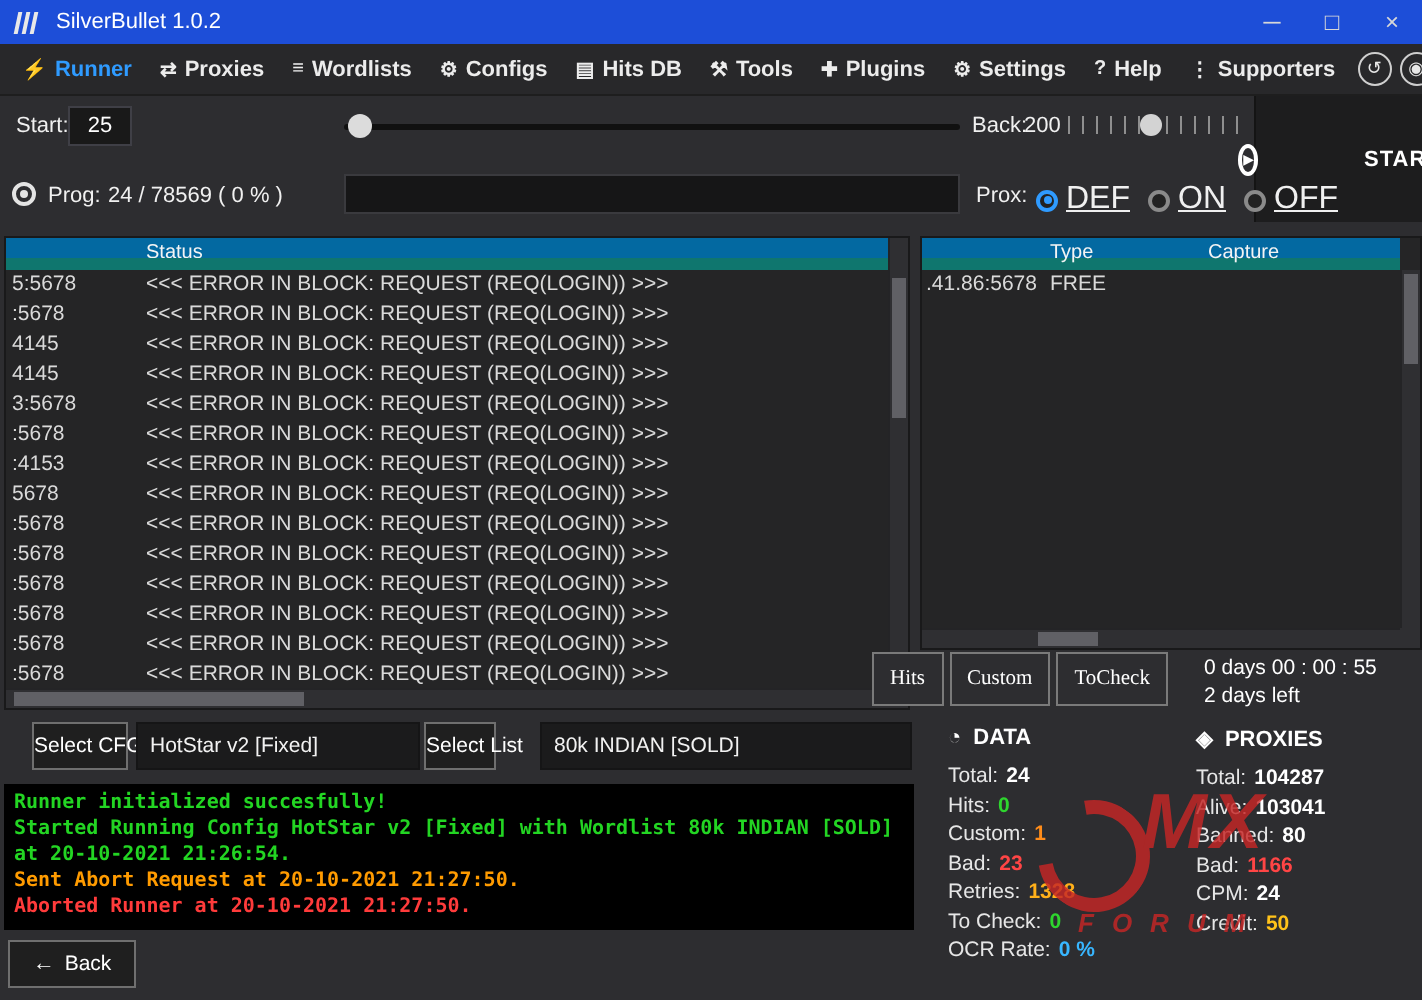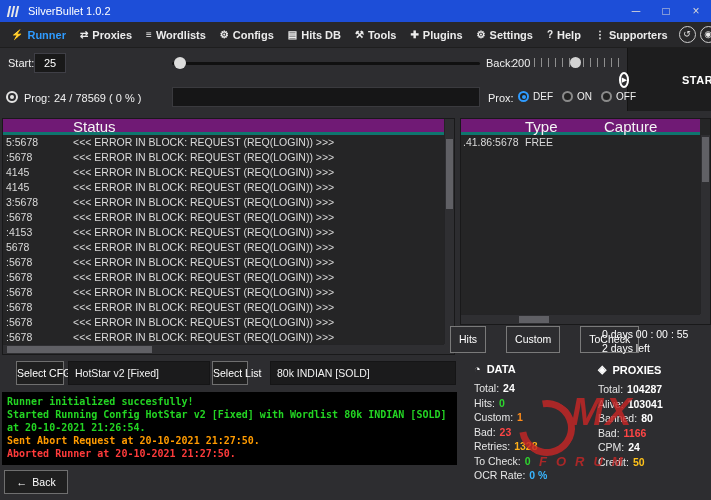--- a/index.html
+++ b/index.html
@@ -41,45 +41,45 @@
   .play-circle { width:16px; height:16px; border:2px solid #fff; border-radius:50%; display:flex; align-items:center; justify-content:center; }
   .play-tri { font-size:7px; color:#fff; margin-left:1px; }
   .start-text { font-size:11px; font-weight:bold; color:#fff; letter-spacing:.5px;margin-left:47px; }
   .prog-icon { position:absolute; left:6px; top:43px; width:12px; height:12px; border:2px solid #e4e4e4; border-radius:50%; }
   .prog-icon::after { content:""; position:absolute; left:2px; top:2px; width:4px; height:4px; border-radius:50%; background:#e4e4e4; }
   .prog-lbl { left:24px; top:44px; }
   .prog-val { left:54px; top:44px;text-align:center; }
   .progress-bar { position:absolute; left:172px; top:39px; width:308px; height:20px; background:#161617; border:1px solid #3a3a3e; }
   .prox-lbl { left:488px; top:44px; }
   .prox-opts { position:absolute; left:518px; top:43px; display:flex; gap:9px; }
-  .radio-opt { display:flex; align-items:center; gap:4px; font-size:10px; color:#f0f0f0; }
+  .radio-opt { display:flex; align-items:center; gap:4px; font-size:16px; color:#f0f0f0;text-decoration:underline; }
   .radio { position:relative; width:11px; height:11px; border-radius:50%; border:2px solid #8a8a8a; background:#222; }
   .radio.selected { border-color:#2f9bff; }
   .radio.selected::after { content:""; position:absolute; left:1.5px; top:1.5px; width:4px; height:4px; border-radius:50%; background:#2f9bff; }
 
   
   .main-tables { position:absolute; top:118px; left:0; right:0; height:237px; background:#2d2d30; }
   .panel { position:absolute; background:#252526; border:1px solid #19191a; }
   .left-table { left:2px; top:0; width:453px; height:237px; }
   .right-table { left:460px; top:0; width:251px; height:207px; }
-  .tbl-header { position:absolute; left:0; top:0; right:10px; height:16px; background:#701a75; display:flex; font-size:15px; color:#f4f4f4; line-height:16px; border-bottom:3px solid #0f766e; white-space:nowrap; }
+  .tbl-header { position:absolute; left:0; top:0; right:10px; height:16px; background:#0369a1; display:flex; font-size:10px; color:#f4f4f4; line-height:16px; border-bottom:6px solid #0f766e; white-space:nowrap; }
   .tbl-body { position:absolute; left:0; top:16px; right:10px; bottom:10px; overflow:hidden; }
   .log-row { display:flex; height:15px; line-height:15px; font-size:10.5px; color:#dadada; white-space:nowrap; }
   .frag { width:70px; flex:none; padding-left:3px; overflow:hidden; }
   .msg { flex:1; overflow:hidden; }
   .p-addr { width:64px; flex:none; padding-left:2px; overflow:hidden; }
   .p-type { width:40px; flex:none; }
   .p-cap { flex:1;margin-left:39px; }
   .proxy-row { display:flex; height:15px; line-height:15px; font-size:10.5px; color:#dadada; white-space:nowrap; }
   .vscroll { position:absolute; right:0; width:10px; background:#2f2f32; border-left:1px solid #242426; }
   .vthumb { position:absolute; left:1px; right:1px; background:#606065; }
   .hscroll { position:absolute; left:0; right:10px; bottom:0; height:10px; background:#2f2f32; border-top:1px solid #242426; }
   .hthumb { position:absolute; top:1px; bottom:1px; background:#606065; }
   .scroll-corner { position:absolute; right:0; bottom:0; width:10px; height:10px; background:#2f2f32; }
-  .tabs { position:absolute; left:450px; top:208px; display:flex; gap:20px; }
+  .tabs { position:absolute; left:436px; top:208px; display:flex; gap:3px;font-family:Liberation Serif, serif; }
   .tab-btn { border:1px solid #7a7a7a; background:#2d2d30; color:#fff; font-size:10.5px; padding:6px 8px; height:27px; line-height:13px; white-space:nowrap; }
   .timer { position:absolute; left:602px; top:209px; font-size:10.5px; color:#fff; line-height:14px; white-space:nowrap; }
 
   
   .config-row { position:absolute; left:0; top:355px; width:459px; height:37px; }
   .cfg-btn { position:absolute; top:6px; height:24px; background:#1f1f1f; border:1px solid #6f6f6f; color:#fff; font-size:10.5px; text-align:center; line-height:22px; white-space:nowrap; }
   .sel-cfg { left:16px; width:48px; }
   .sel-list { left:212px; width:36px; }
   .cfg-strip { position:absolute; top:6px; height:24px; background:#1b1b1c; border:1px solid #151516; line-height:22px; padding-left:6px; font-size:10.5px; color:#f2f2f2; white-space:nowrap; overflow:hidden; }
   .strip-cfg { left:68px; width:142px; }

